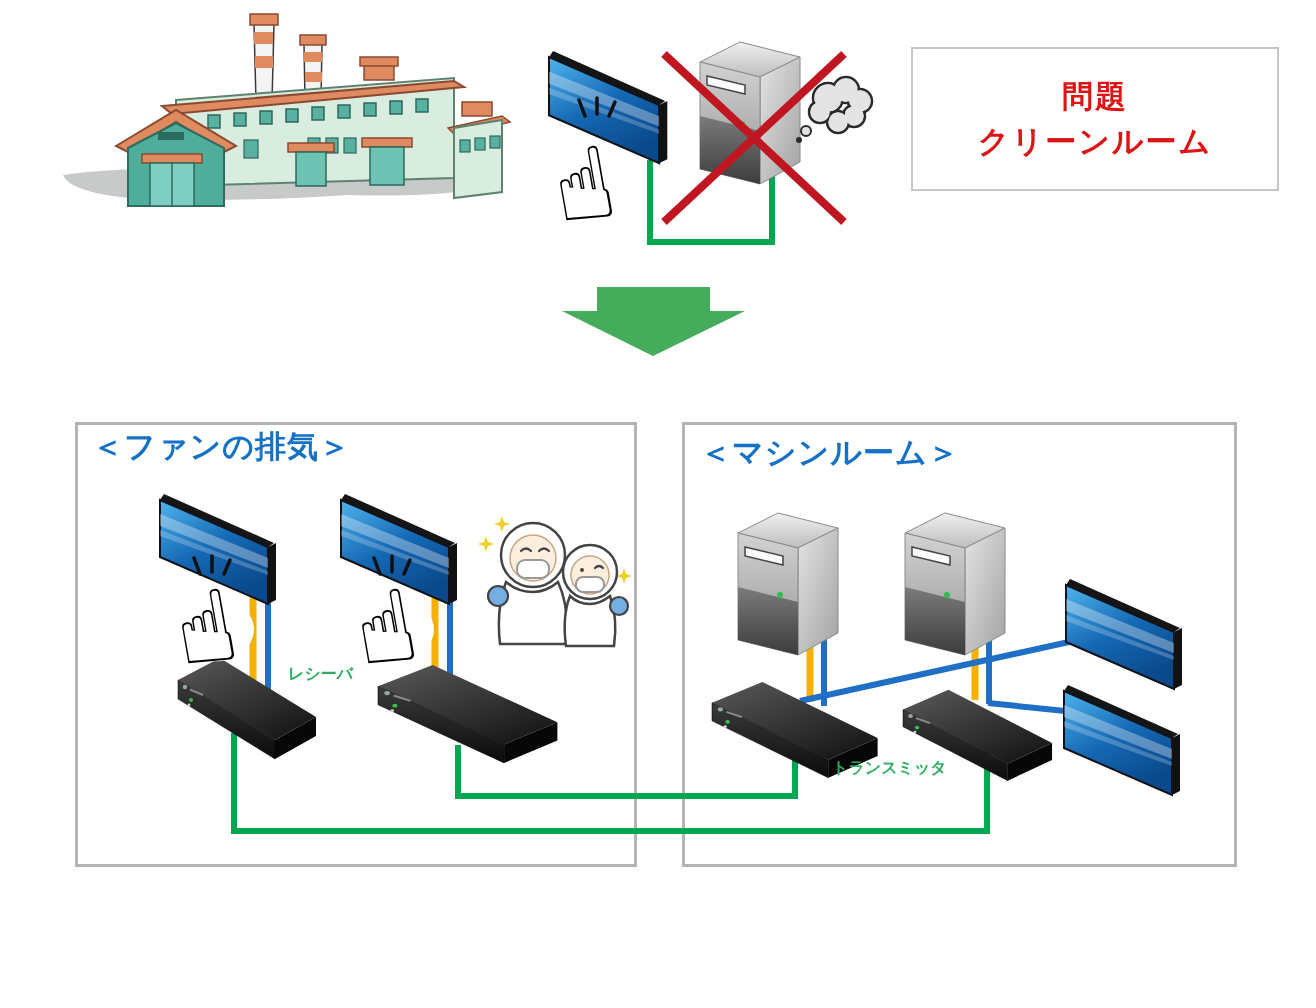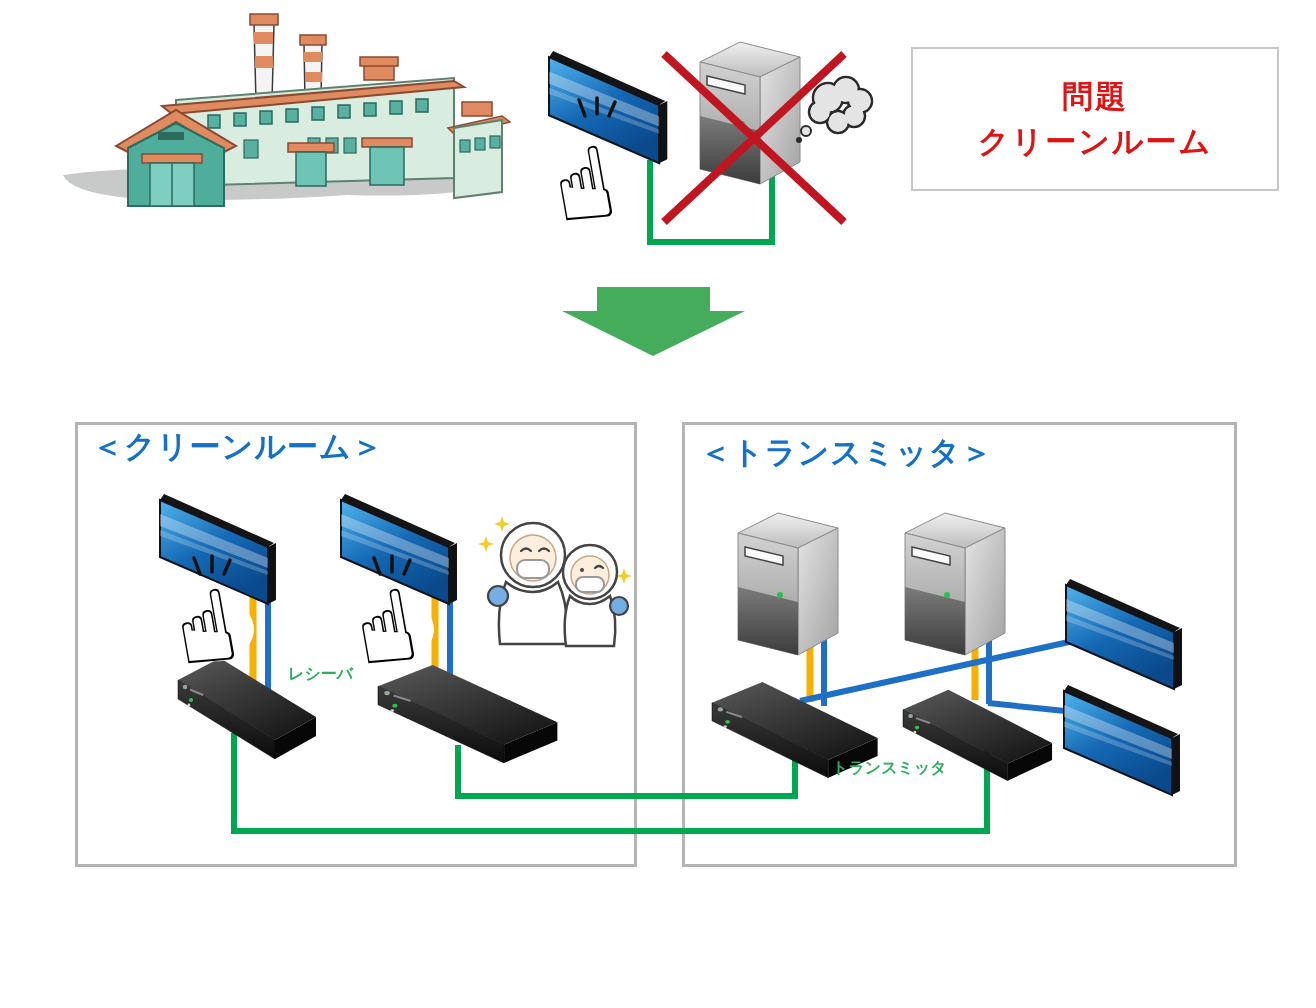--- a/index.html
+++ b/index.html
@@ -263,22 +263,22 @@
       <use href="#tap-marks" transform="translate(585,100)"></use>
       <use href="#hand-shape" transform="translate(182,668) rotate(-10)"></use>
       <use href="#tap-marks" transform="translate(200,558)"></use>
       <use href="#hand-shape" transform="translate(362,668) rotate(-10)"></use>
       <use href="#tap-marks" transform="translate(380,558)"></use>
     </g>
 
     <polygon points="597,287 710,287 710,311 745,311 653,356 562,311 597,311" fill="#45AC5C"></polygon>
   </svg>
 
-  <div class="room-title" id="clean-room-title">＜クリーンルーム＞</div>
-  <div class="room-title" id="machine-room-title">＜トランスミッタ＞</div>
+  <div class="room-title" id="clean-room-title">＜ファンの排気＞</div>
+  <div class="room-title" id="machine-room-title">＜マシンルーム＞</div>
 
   <div class="device-label" id="receiver-label">レシーバ</div>
   <div class="device-label" id="transmitter-label">トランスミッタ</div>
 
   <div class="legend">
     
     
     
     
     

